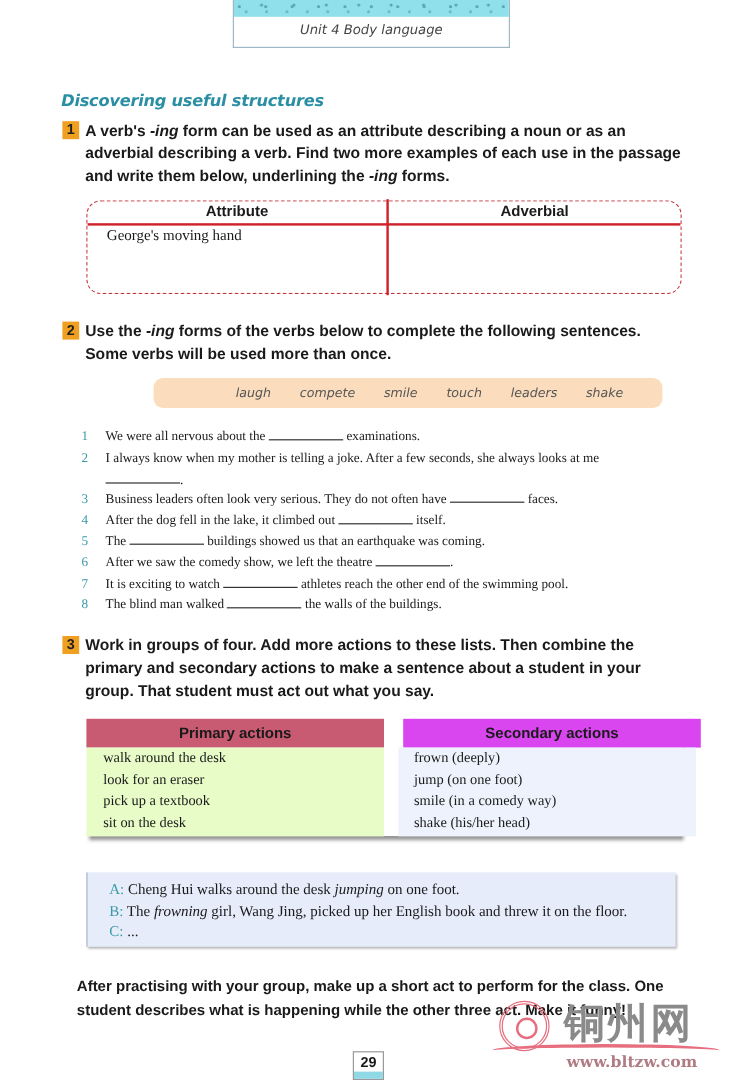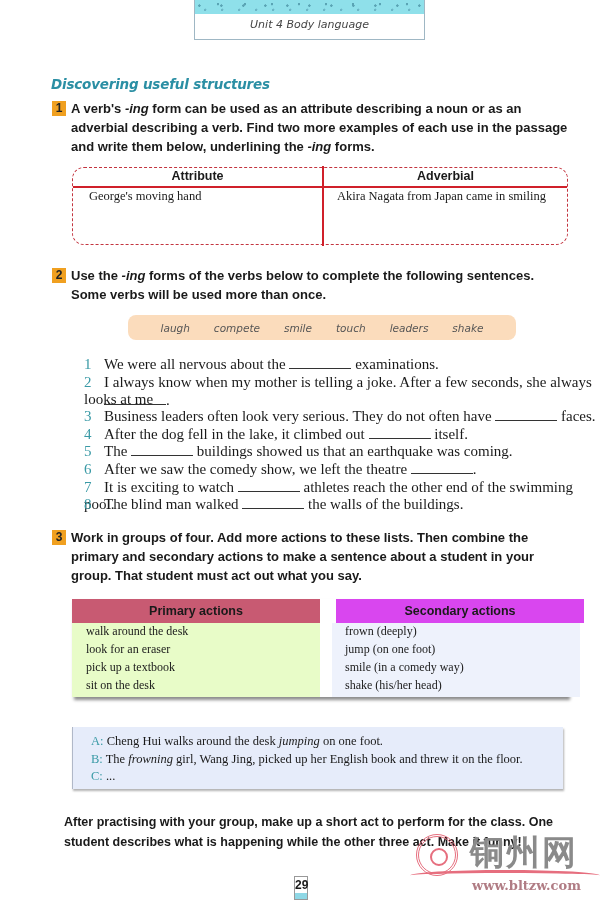--- a/index.html
+++ b/index.html
@@ -21,43 +21,43 @@
   .task i { font-weight:bold; }
 
   
   .t1 { left:72px; top:167px; width:496px; height:78px; border:1.5px dashed #c3343f; border-radius:12px; box-sizing:border-box; }
   .t1 .hline { position:absolute; left:0; right:0; top:18px; height:2px; background:#d0202a; }
   .t1 .vline { position:absolute; left:249px; top:-2px; bottom:-2px; width:2px; background:#d0202a; }
   .t1 .h { position:absolute; top:1px; font-family:"Liberation Sans", sans-serif; font-weight:bold; font-size:12.5px; text-align:center; }
   .t1 .c { position:absolute; top:21px; font-size:12.5px; }
 
   
-  .verbbox { left:128px; top:315px; width:388px; height:25px; background:#fbdcbc; border-radius:8px; display:flex; align-items:center; justify-content:center; gap:24px; font-family:"DejaVu Sans", sans-serif; font-style:italic; font-size:10.5px; color:#555; }
+  .verbbox { left:128px; top:315px; width:388px; height:25px; background:#fbdcbc; border-radius:8px; display:flex; align-items:center; justify-content:center; gap:24px; font-family:"DejaVu Sans", sans-serif; font-style:italic; font-size:10.5px; color:#555;padding-left:36px; }
 
-  .sent { left:68px; width:520px; font-size:15px; line-height:17px;margin-left:16px; }
+  .sent { left:68px; width:520px; font-size:11px; line-height:17px; }
   .sent .n { display:inline-block; width:20px; color:#3a9aa6; }
   .blank { display:inline-block; width:62px; border-bottom:1px solid #333; height:10px; vertical-align:baseline; }
 
   
   .t2 { left:72px; top:599px; width:496px; height:98px; box-shadow:2px 3px 3px rgba(0,0,0,0.45); }
   .t2 .hp { position:absolute; left:0; top:0; width:248px; height:24px; background:#c85a72; }
   .t2 .hs { position:absolute; left:264px; top:0; width:248px; height:24px; background:#d946ef; }
   .t2 .hd { font-family:"Liberation Sans", sans-serif; font-weight:bold; font-size:12.5px; line-height:24px; text-align:center; }
   .t2 .bp { position:absolute; left:0; top:24px; width:248px; height:74px; background:#e8fcc8; }
   .t2 .bs { position:absolute; left:248px; top:24px; width:248px; height:74px; background:#eef2fc;margin-left:12px; }
   .t2 .row { position:absolute; font-size:12px; }
 
   
   .ex { left:72px; top:727px; width:490px; height:62px; background:#e6ecfa; border-left:1px solid #b0b8c8; box-shadow:1px 2px 2px rgba(0,0,0,0.3); }
   .ex .line { position:absolute; left:18px; font-size:12.5px; }
   .ex .lab { color:#3a9aa6; }
 
   .final { left:64px; top:812px; width:500px; font-family:"Liberation Sans", sans-serif; font-weight:bold; font-size:12.5px; line-height:20px; }
 
-  .pagenum { left:294px; top:876px; width:14px; height:24px; border:1px solid #999; box-sizing:border-box; text-align:center; font-family:"Liberation Sans", sans-serif; font-weight:bold; font-size:12px; line-height:16px; }
+  .pagenum { left:294px; top:876px; width:26px; height:24px; border:1px solid #999; box-sizing:border-box; text-align:center; font-family:"Liberation Sans", sans-serif; font-weight:bold; font-size:12px; line-height:16px; }
   .pagenum .band { position:absolute; left:0; right:0; bottom:0; height:6px; background:#8fd8e6; }
 
   
   .wm { left:410px; top:826px; width:200px; height:72px; }
   .wm .seal { position:absolute; left:6px; top:8px; width:42px; height:42px; border-radius:50%; border:3px double #e66e7e; box-sizing:border-box; }
   .wm .seal::after { content:""; position:absolute; left:11px; top:11px; width:14px; height:14px; border-radius:50%; border:2px solid #e66e7e; }
   .wm .cn { position:absolute; left:60px; top:4px; font-family:"DejaVu Serif", serif; font-weight:bold; font-size:34px; color:#8a8a8a; letter-spacing:2px; }
   .wm .url { position:absolute; left:62px; top:52px; font-family:"DejaVu Serif", serif; font-weight:bold; font-size:13px; color:#b07c84; }
   .wm .swoosh { position:absolute; left:0; top:44px; width:190px; height:8px; border-top:3px solid #e66e7e; border-radius:50% 50% 0 0; }
 </style>
@@ -75,21 +75,20 @@
   <span class="num">1</span>
   <span class="txt"><span>A verb's </span><i>-ing</i><span> form can be used as an attribute describing a noun or as an adverbial describing a verb. Find two more examples of each use in the passage and write them below, underlining the </span><i>-ing</i><span> forms.</span></span>
 </div>
 
 <div class="abs t1">
   <div class="hline"></div>
   <div class="vline"></div>
   <div class="h" style="left:0;width:249px;">Attribute</div>
   <div class="h" style="left:251px;width:243px;">Adverbial</div>
   <div class="c" style="left:16px;">George's moving hand</div>
-  <div class="c" style="left:264px;">Akira Nagata from Japan came in smiling</div>
 </div>
 
 <div class="abs task" style="top:266px;">
   <span class="num">2</span>
   <span class="txt"><span>Use the </span><i>-ing</i><span> forms of the verbs below to complete the following sentences. Some verbs will be used more than once.</span></span>
 </div>
 
 <div class="abs verbbox">
   <span>laugh</span>
   <span>compete</span>

